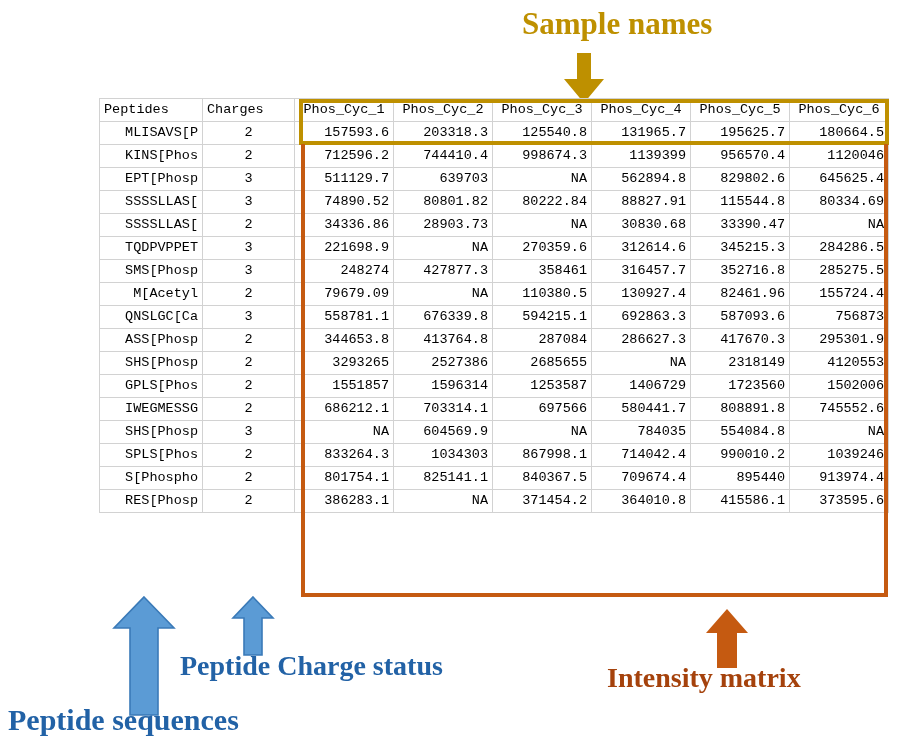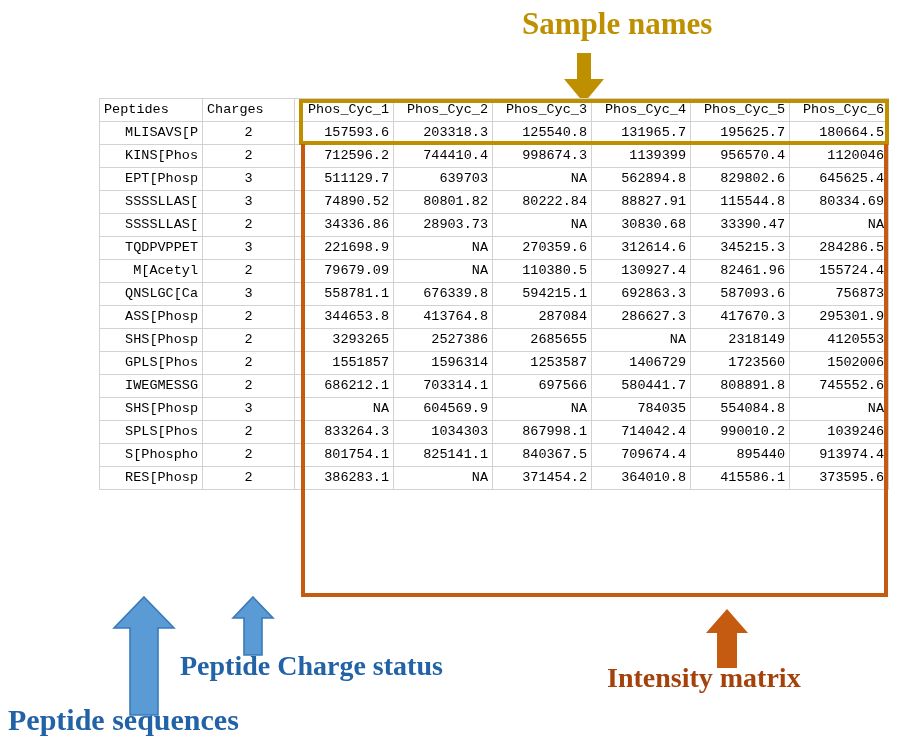--- a/index.html
+++ b/index.html
@@ -76,21 +76,21 @@
   thead th.hdr-label{
     background:#A8C8E4;
     text-align:left;
     height:44px;
     line-height:44px;
     vertical-align:middle;
     border-color:#cfcfcf;
   }
   thead th.hdr-sample{
     background:#FFFF00;
-    text-align:right;
+    text-align:center;
     height:44px;
     line-height:1.05;
     vertical-align:top;
     padding-top:4px;
     white-space:normal;
     word-break:break-all;
     border-color:#FFFF00;
   }
 
   
@@ -204,20 +204,30 @@
         <td class="pep">TQDPVPPET</td>
         <td class="chg">3</td>
         <td class="val">221698.9</td>
         <td class="val na">NA</td>
         <td class="val">270359.6</td>
         <td class="val">312614.6</td>
         <td class="val">345215.3</td>
         <td class="val">284286.5</td>
       </tr>
       <tr>
+        <td class="pep">SMS[Phosp</td>
+        <td class="chg">3</td>
+        <td class="val">248274</td>
+        <td class="val">427877.3</td>
+        <td class="val">358461</td>
+        <td class="val">316457.7</td>
+        <td class="val">352716.8</td>
+        <td class="val">285275.5</td>
+      </tr>
+      <tr>
         <td class="pep">M[Acetyl</td>
         <td class="chg">2</td>
         <td class="val">79679.09</td>
         <td class="val na">NA</td>
         <td class="val">110380.5</td>
         <td class="val">130927.4</td>
         <td class="val">82461.96</td>
         <td class="val">155724.4</td>
       </tr>
       <tr>

